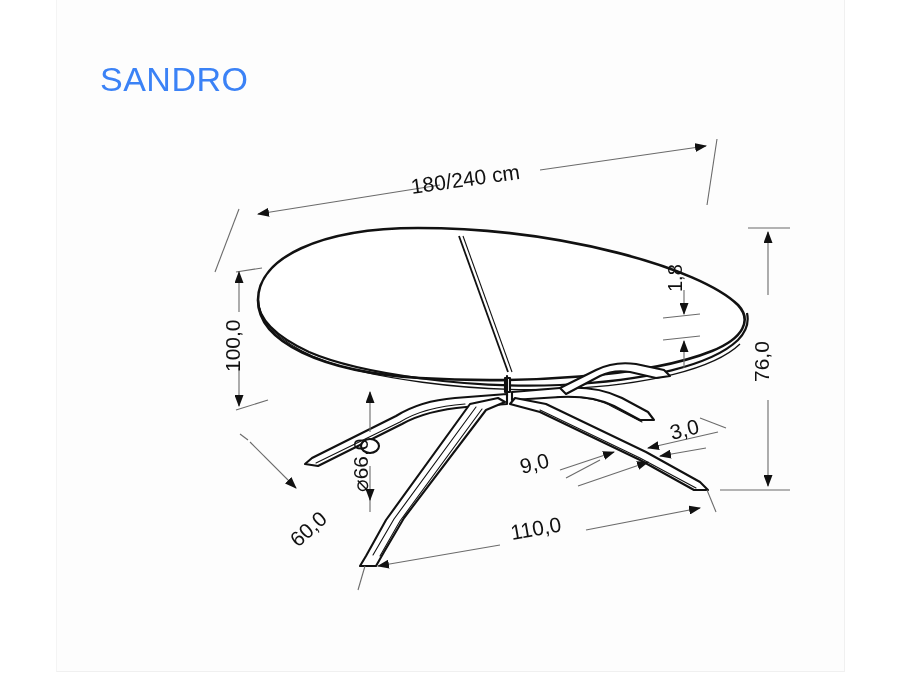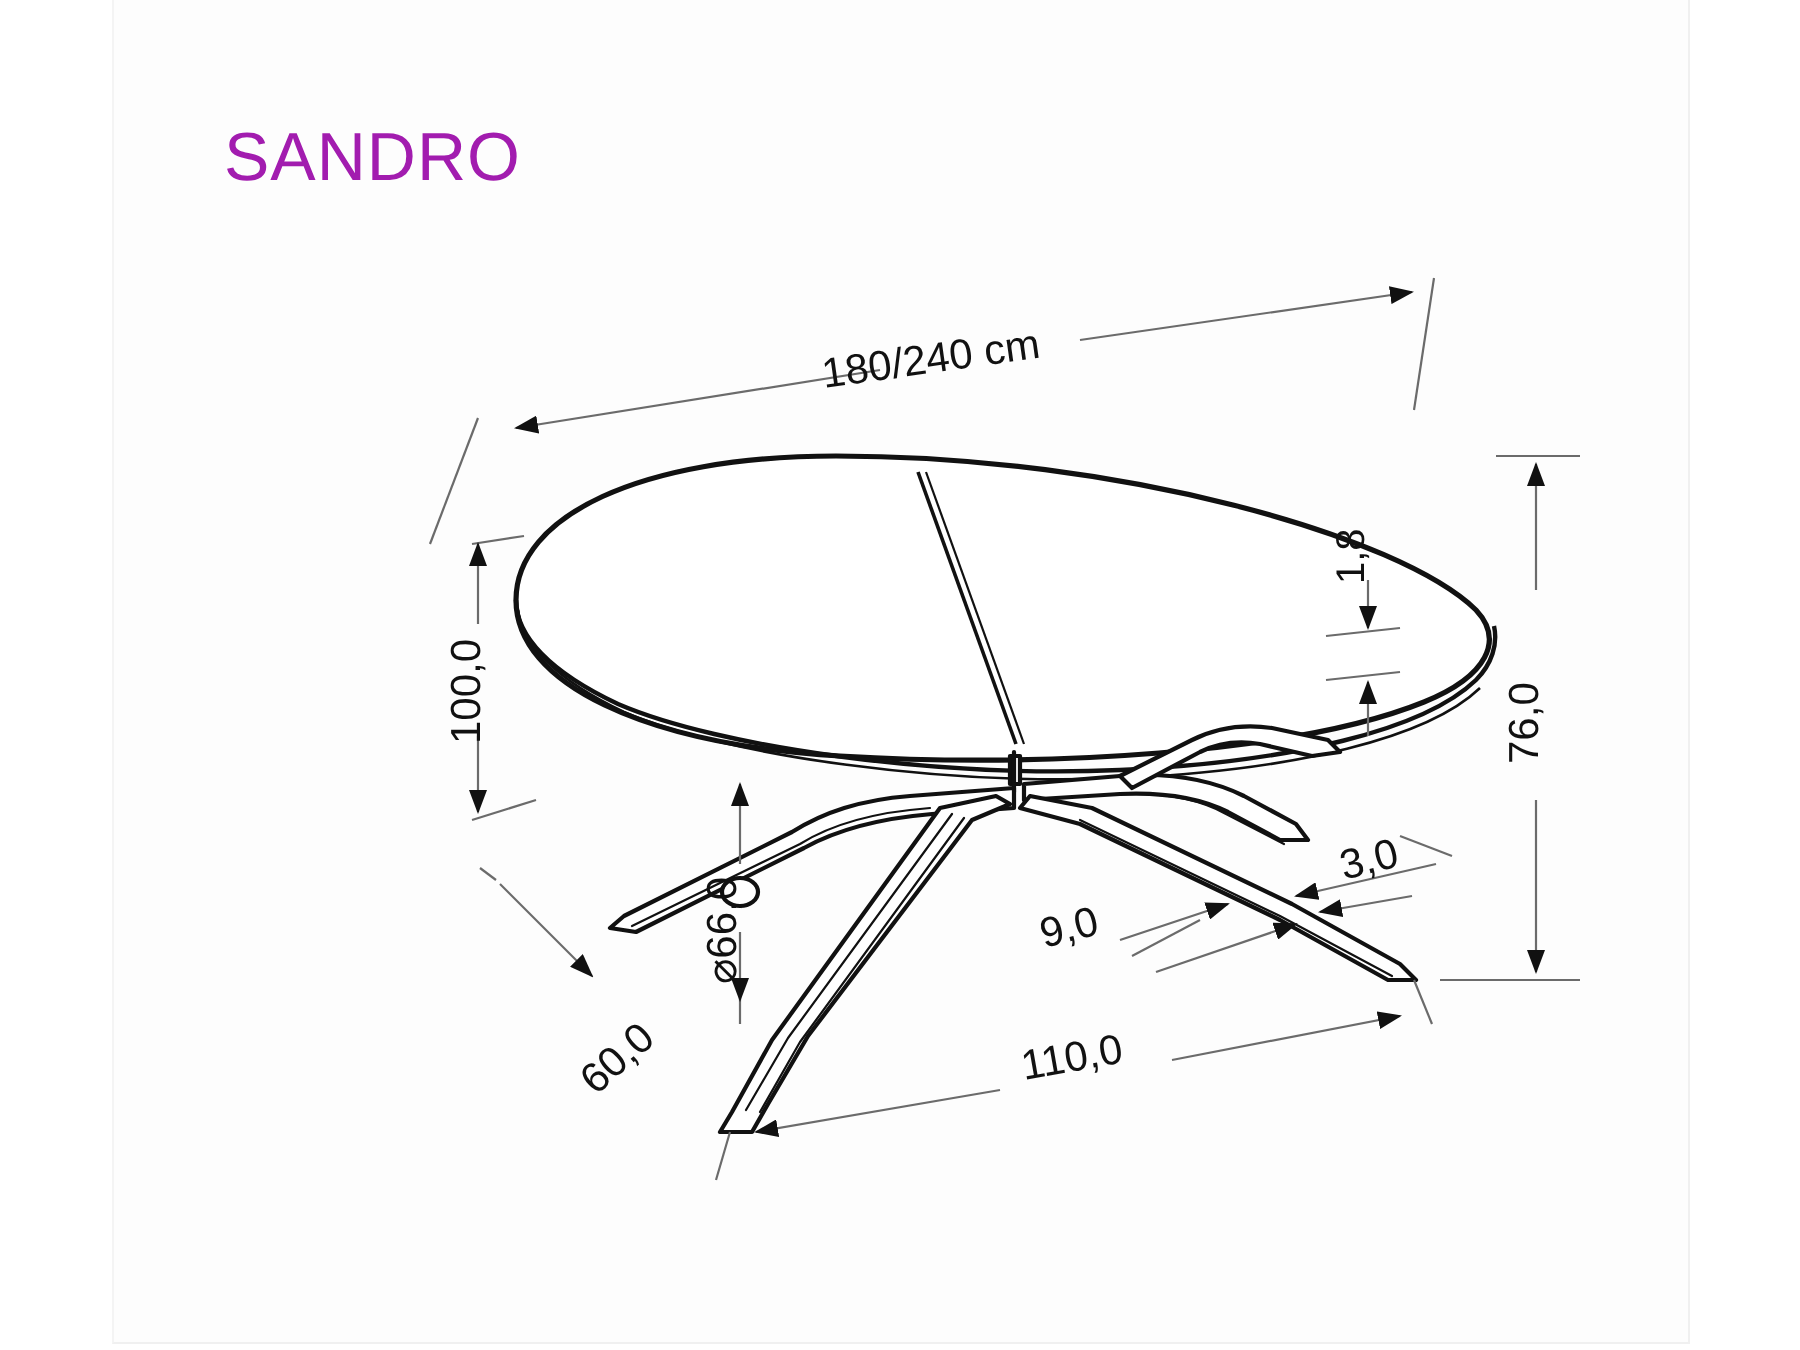--- a/index.html
+++ b/index.html
@@ -28,26 +28,26 @@
     width: 789px;
     height: 672px;
     background: #fdfdfd;
     border-right: 1px solid #f0f0f0;
     border-left: 1px solid #f4f4f4;
     border-bottom: 1px solid #f0f0f0;
     box-sizing: border-box;
   }
   #title {
     position: absolute;
-    left: 112px;
+    left: 100px;
     top: 60px;
     font-size: 34px;
     font-weight: 400;
     letter-spacing: 0.5px;
-    color: #a21caf;
+    color: #3b82f6;
     font-family: "Liberation Sans", sans-serif;
     white-space: nowrap;
   }
   #drawing {
     position: absolute;
     left: 0;
     top: 0;
   }
   .dimtext {
     font-family: "Liberation Sans", sans-serif;

